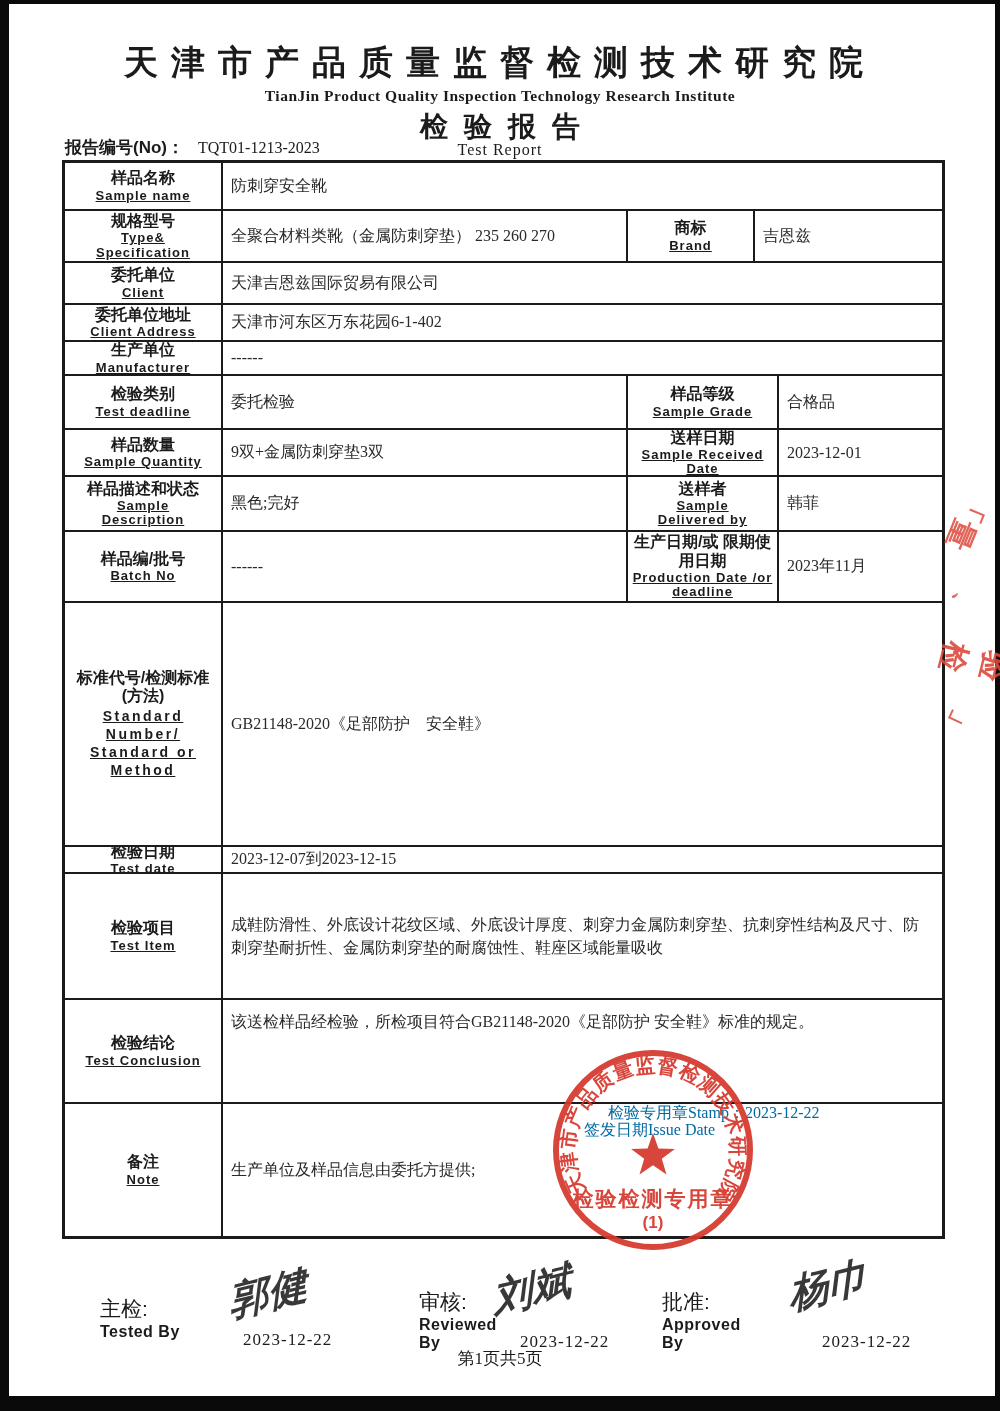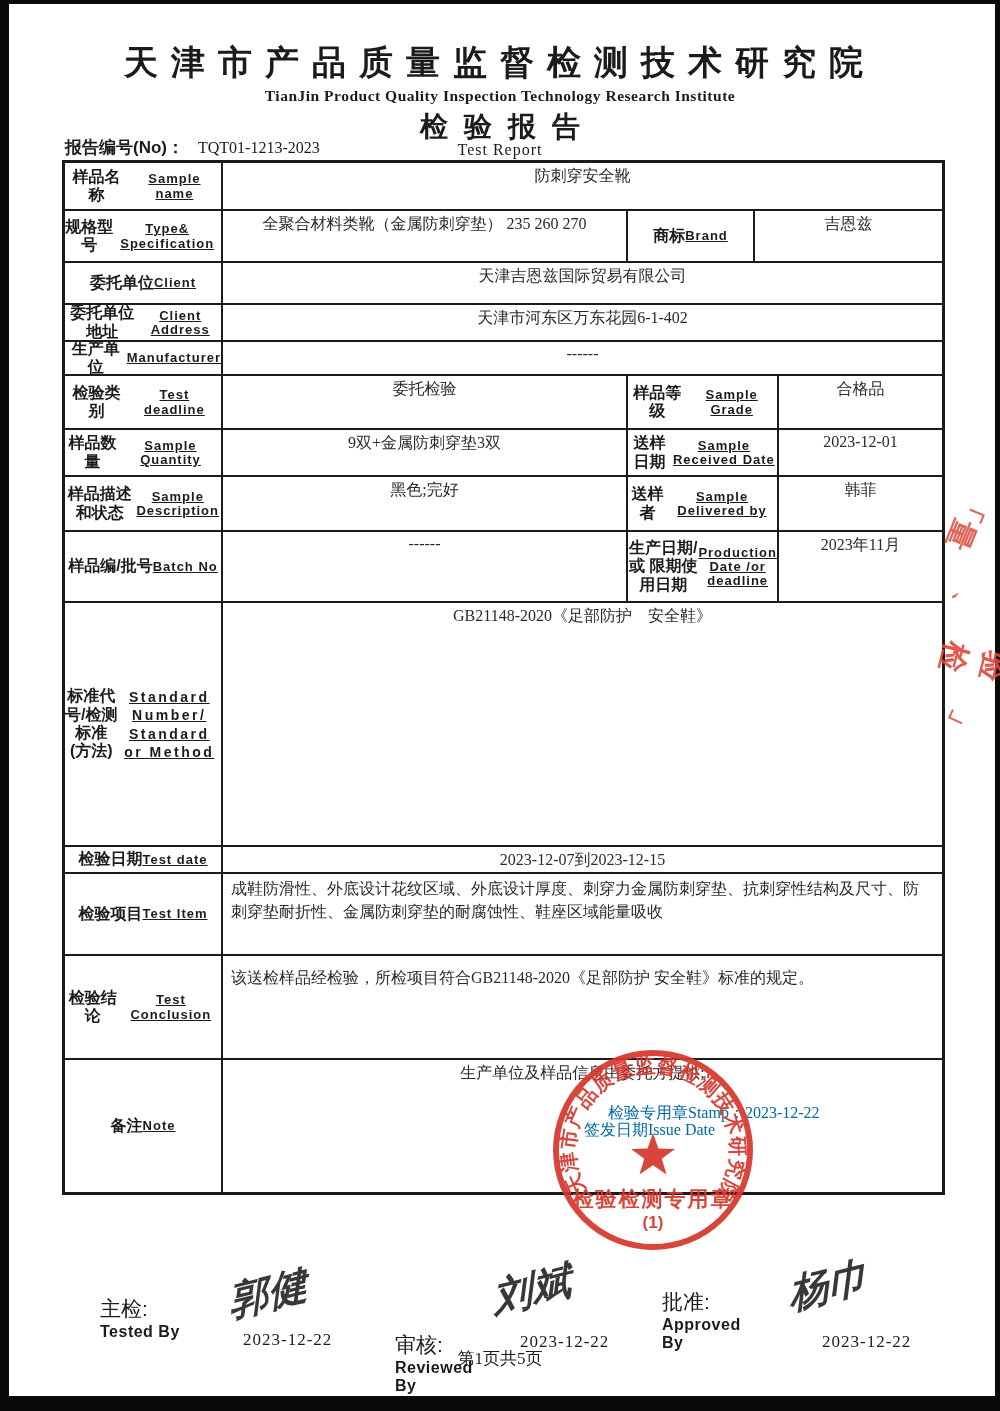--- a/index.html
+++ b/index.html
@@ -24,33 +24,33 @@
   .rpt-cn  { top:108px; font-weight:bold; font-size:28px; letter-spacing:16px; text-indent:16px; }
   .rpt-en  { top:141px; font-family:"Liberation Serif","DejaVu Serif",serif; font-size:16px; letter-spacing:1px; }
   .rpt-no  { position:absolute; left:65px; top:136px; font-size:17px; white-space:nowrap; }
   .rpt-no .lab { font-weight:bold; }
   .rpt-no .val { font-family:"Liberation Serif","DejaVu Serif",serif; font-weight:normal; margin-left:14px; font-size:16px; }
 
   
   .table { position:absolute; left:62px; top:160px; width:883px; border:3px solid #1b1b1b; background:transparent; }
   .row { display:flex; border-top:2px solid #1b1b1b; align-items:stretch; }
   .row:first-child { border-top:none; }
-  .cell { border-left:2px solid #1b1b1b; display:flex; justify-content:center; overflow:hidden; }
+  .cell { border-left:2px solid #1b1b1b; display:flex; flex-direction:column; justify-content:center; overflow:hidden; }
   .cell:first-child { border-left:none; }
   .c-lbl { flex:0 0 156px; align-items:center; text-align:center; }
   .c-val { flex:1 1 auto; padding:3px 8px; align-items:flex-start; font-family:"Liberation Serif","DejaVu Serif",serif; font-size:16px; color:#2a2a2a; }
   .c-sublbl { flex:0 0 151px; align-items:center; text-align:center; }
   .c-subval { flex:0 0 165px; padding:3px 8px; align-items:flex-start; font-family:"Liberation Serif","DejaVu Serif",serif; font-size:16px; color:#2a2a2a; }
   .c-sublbl.brand { flex:0 0 127px; }
   .c-subval.brand { flex:0 0 189px; }
   .lbl-cn { font-weight:bold; font-size:16px; line-height:1.15; }
   .lbl-en { font-weight:bold; font-size:13px; letter-spacing:1px; line-height:1.1; margin-top:1px;text-decoration:underline; }
   .r1{height:46px}.r2{height:52px}.r3{height:42px}.r4{height:37px}.r5{height:34px}
   .r6{height:54px}.r7{height:47px}.r8{height:55px}.r9{height:71px}.r10{height:244px}
-  .r11{height:27px}.r12{height:82px}.r13{height:104px}.r14{height:134px}
+  .r11{height:27px}.r12{height:126px}.r13{height:104px}.r14{height:134px}
   .r10 .lbl-en { letter-spacing:2.5px; font-size:14px; line-height:1.3; }
   .r13 .c-val { justify-content:flex-start; padding-top:12px; }
 
   
   .stamp-line { position:absolute; font-family:"Liberation Serif","DejaVu Serif",serif; font-size:16px; color:#0369a1; z-index:3; white-space:nowrap; }
   .stamp-line1 { left:608px; top:1103px; }
   .stamp-line2 { left:584px; top:1120px; }
 
   
   .seal { position:absolute; left:547px; top:1044px; width:212px; height:212px; z-index:6; opacity:0.93; }
@@ -62,21 +62,21 @@
   .frag4 { left:944px; top:706px; font-size:28px; transform:rotate(115deg); opacity:.85; }
 
   
   .sig-group { position:absolute; z-index:2; }
   .sig-lab-cn { font-weight:normal; font-size:21px; }
   .sig-lab-en { font-weight:bold; font-size:16px; letter-spacing:0.5px; line-height:1.15; }
   .sig-name { position:absolute; font-family:"DejaVu Serif","Liberation Serif",serif; font-style:italic; font-weight:bold;
               font-size:40px; color:#1d1d1d; transform:rotate(-14deg) skewX(-8deg); opacity:.88; white-space:nowrap; }
   .sig-date { position:absolute; font-family:"Liberation Serif","DejaVu Serif",serif; font-size:17px; letter-spacing:1px; white-space:nowrap; }
   .g1-lab { left:100px; top:1295px; width:115px; }
-  .g2-lab { left:395px; top:1288px; width:90px;margin-top:43px; }
+  .g2-lab { left:419px; top:1288px; width:90px; }
   .g3-lab { left:662px; top:1288px; width:95px; }
   .sig1 { left:228px; top:1266px; }
   .sig2 { left:492px; top:1262px; }
   .sig3 { left:788px; top:1258px; }
   .date1 { left:243px; top:1330px; }
   .date2 { left:520px; top:1332px; }
   .date3 { left:822px; top:1332px; }
 
   .footer-page { position:absolute; left:0; top:1347px; width:1000px; text-align:center;
                  font-family:"Liberation Serif","DejaVu Serif",serif; font-size:17px; }

